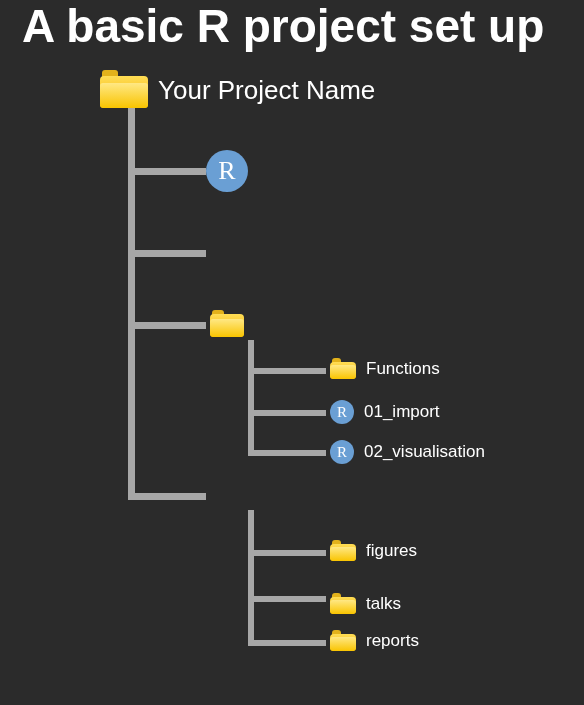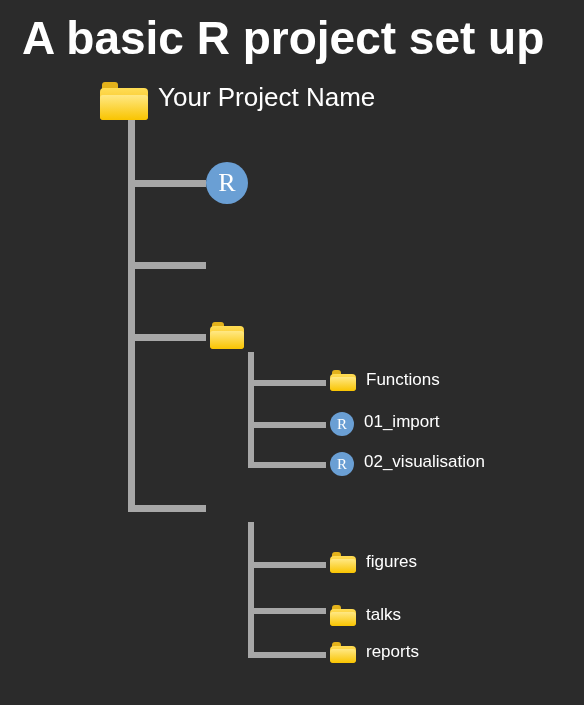--- a/index.html
+++ b/index.html
@@ -1,18 +1,18 @@
 <!DOCTYPE html>
 <html><head>
 <meta charset="utf-8">
 <style>
   html,body{margin:0;padding:0;background:#2b2b2b;color:#fff;font-family:"Segoe UI",Arial,sans-serif;width:584px;height:705px;overflow:hidden}
-  .title{font-size:46px;font-weight:700;line-height:1.05;padding:14px 0 10px 22px}
+  .title{font-size:46px;font-weight:700;line-height:1.05;padding:2px 0 10px 22px}
   .canvas{position:relative;width:584px;height:600px}
-  .item{position:absolute;display:flex;gap:10px}
+  .item{position:absolute;display:flex;align-items:center;gap:10px}
   .lbl{color:#fff;white-space:nowrap}
   .lbl.big{font-size:26px}
   .lbl.med{font-size:22px}
   .lbl.sm{font-size:17px}
   .line{position:absolute;background:#a7a7a7}
   
   .folder{position:relative;display:inline-block}
   .folder .tab{position:absolute;top:0;left:2px;width:34%;height:20%;background:#e3b21b;border-radius:3px 3px 0 0}
   .folder .body{position:absolute;top:15%;left:0;width:100%;height:80%;background:linear-gradient(#ffdd55,#f2b100);border-radius:4px}
   .folder .flap{position:absolute;top:32%;left:0;width:100%;height:63%;background:linear-gradient(#ffe884,#f9c400);border-radius:3px}

